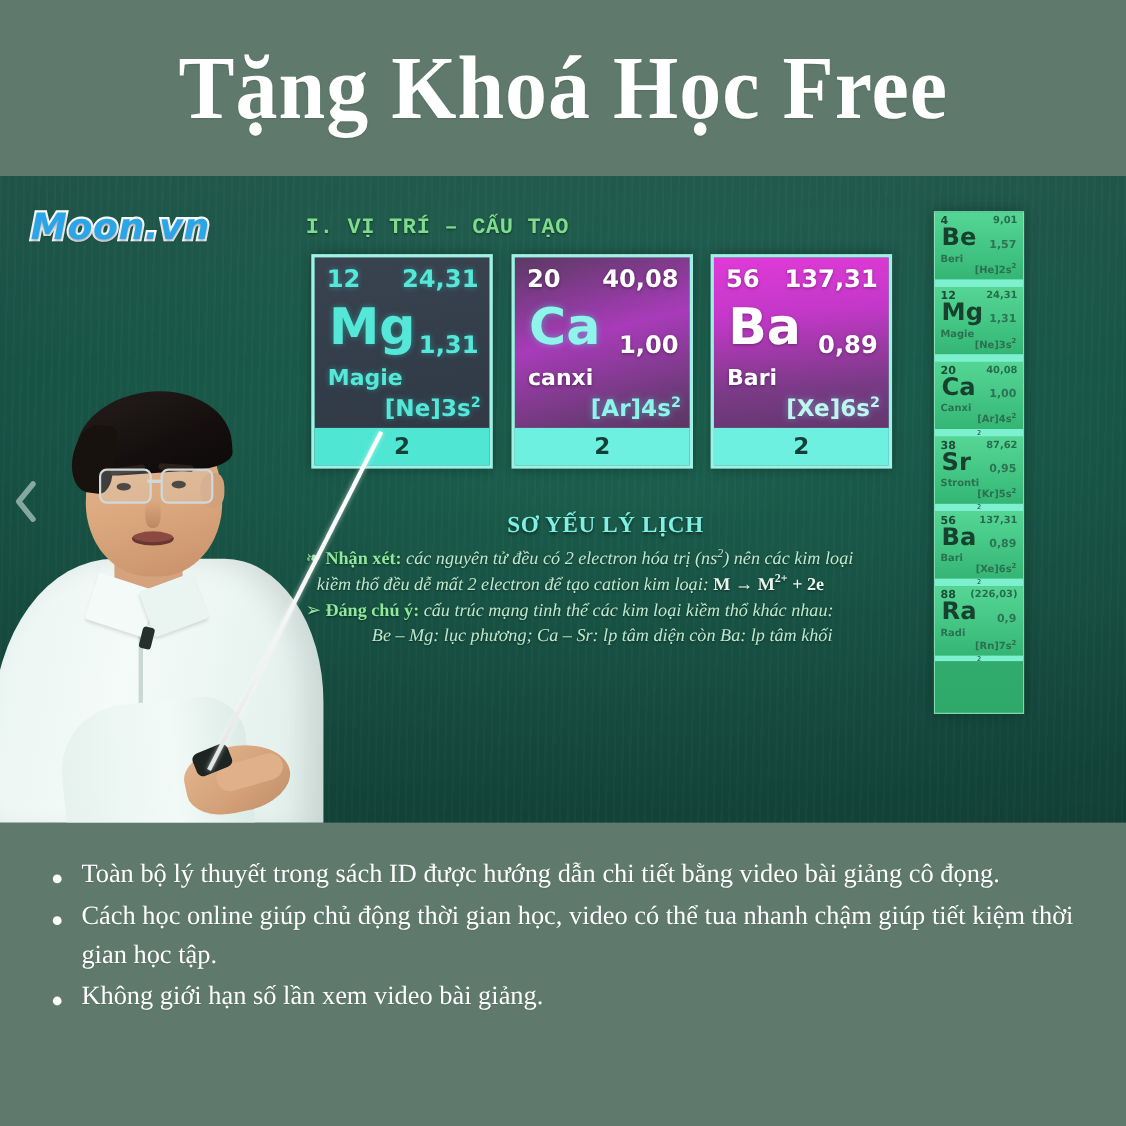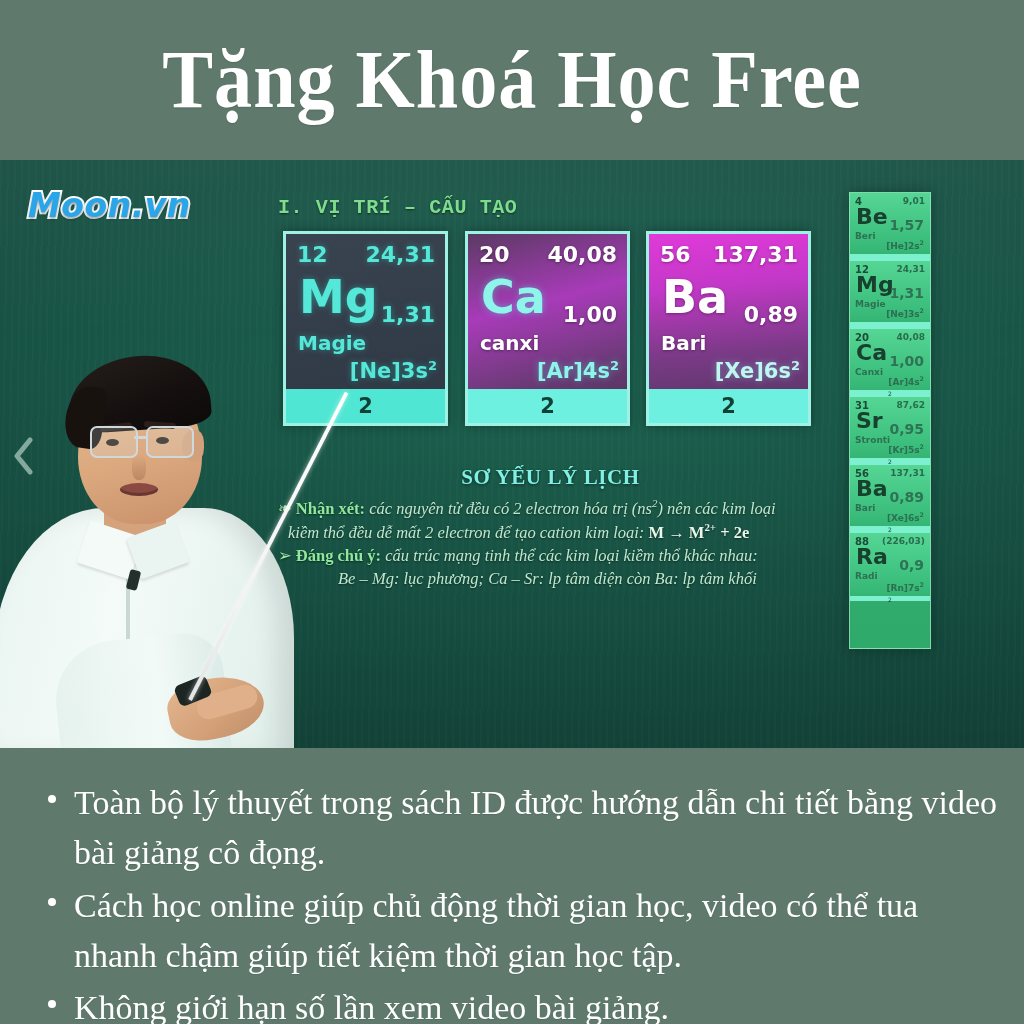--- a/index.html
+++ b/index.html
@@ -140,21 +140,21 @@
     box-shadow:0 0 12px rgba(0,0,0,.3);
     overflow:hidden;
   }
   .strip-cell{position:relative;height:68px;box-sizing:border-box;
     background:linear-gradient(180deg,#55d694 0%,#3ec07e 70%,#34b573 100%);
     border-bottom:7px solid #7df0cf;}
   .strip-cell:last-child{border-bottom:5px solid #7df0cf;}
   .sz{position:absolute;left:5px;top:3px;font-family:"DejaVu Sans", sans-serif;font-weight:700;font-size:10px;color:#1d4a39;}
   .sm{position:absolute;right:5px;top:3px;font-family:"DejaVu Sans", sans-serif;font-weight:700;font-size:9px;color:#2a6b4e;}
   .ss{position:absolute;left:6px;top:13px;font-family:"DejaVu Sans", sans-serif;font-weight:700;font-size:22px;color:#17402f;line-height:1;}
-  .se{position:absolute;right:6px;top:24px;font-family:"DejaVu Sans", sans-serif;font-weight:700;font-size:14px;color:#2e7354;}
+  .se{position:absolute;right:6px;top:24px;font-family:"DejaVu Sans", sans-serif;font-weight:700;font-size:10px;color:#2e7354;}
   .sn{position:absolute;left:5px;top:38px;font-family:"DejaVu Sans", sans-serif;font-weight:700;font-size:9px;color:#2d7052;}
   .sc{position:absolute;right:6px;bottom:3px;font-family:"DejaVu Sans", sans-serif;font-weight:700;font-size:9px;color:#2c6f51;}
   .sc sup{font-size:.7em;}
   .sg{position:absolute;left:0;right:0;bottom:-7px;height:7px;color:#12443a;
       font-family:"DejaVu Sans", sans-serif;font-size:6px;text-align:center;line-height:7px;}
 
   
   .figure{position:absolute;left:0;bottom:0;width:330px;height:470px;}
   .shirt{
     position:absolute;left:-6px;bottom:-10px;width:300px;height:250px;
@@ -230,21 +230,21 @@
   
   .footer{
     position:absolute;left:0;top:748px;width:1024px;height:276px;
     background:#5f7a6d;
   }
   .bullets{margin:0;padding:30px 26px 0 40px;list-style:none;}
   .bullets li{
     position:relative;
     color:#ffffff;
     font-family:"Liberation Serif", serif;
-    font-size:34px;
+    font-size:24px;
     line-height:1.48;
     padding-left:34px;
     margin-bottom:2px;
     text-shadow:0 1px 1px rgba(0,0,0,.10);
   }
   .bullets li::before{
     content:"";position:absolute;left:8px;top:17px;
     width:8px;height:8px;border-radius:50%;background:#ffffff;
   }
 </style>
@@ -347,21 +347,21 @@
       <div class="strip-cell">
         <span class="sz">20</span>
         <span class="sm">40,08</span>
         <span class="ss">Ca</span>
         <span class="se">1,00</span>
         <span class="sn">Canxi</span>
         <span class="sc"><span>[Ar]4s</span><sup>2</sup></span>
         <span class="sg">2</span>
       </div>
       <div class="strip-cell">
-        <span class="sz">31</span>
+        <span class="sz">38</span>
         <span class="sm">87,62</span>
         <span class="ss">Sr</span>
         <span class="se">0,95</span>
         <span class="sn">Stronti</span>
         <span class="sc"><span>[Kr]5s</span><sup>2</sup></span>
         <span class="sg">2</span>
       </div>
       <div class="strip-cell">
         <span class="sz">56</span>
         <span class="sm">137,31</span>

